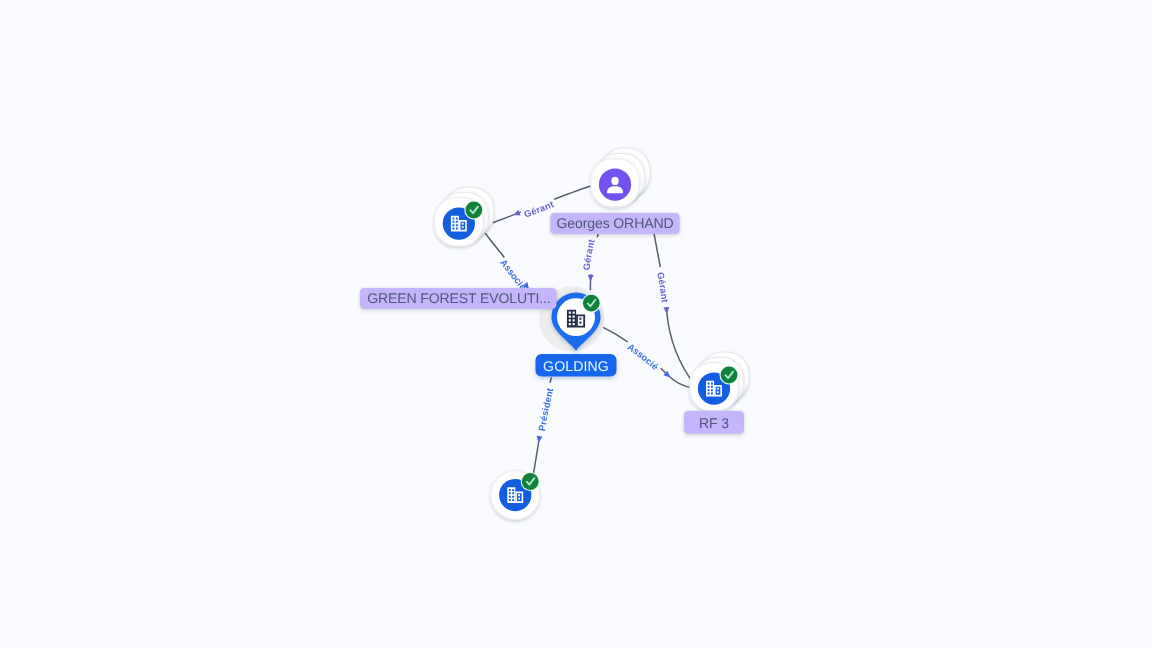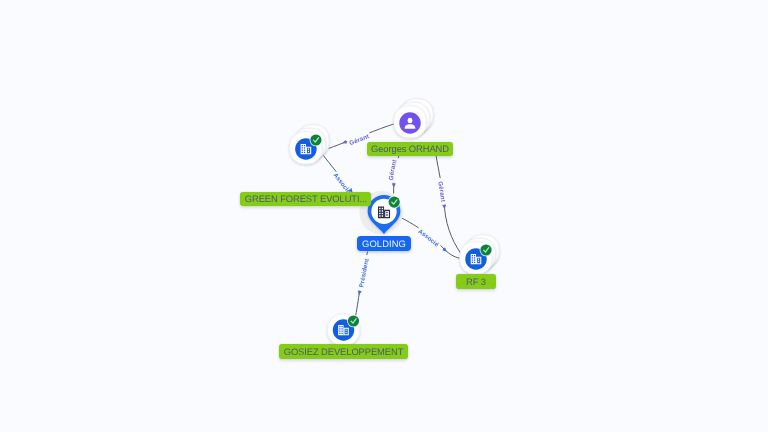--- a/index.html
+++ b/index.html
@@ -3,21 +3,21 @@
 <meta charset="utf-8">
 <style>
   html,body{margin:0;padding:0;}
   body{width:768px;height:432px;overflow:hidden;background:#fafbfe;
        font-family:"Liberation Sans",sans-serif;-webkit-font-smoothing:antialiased;text-rendering:geometricPrecision;}
   #stage{position:relative;width:768px;height:432px;background:#fafbfe;}
   svg#graph{position:absolute;left:0;top:0;width:768px;height:432px;
        shape-rendering:auto;text-rendering:geometricPrecision;}
   .edge-line{fill:none;stroke:#565d70;stroke-width:1;}
   .edge-label{font-family:"Liberation Sans",sans-serif;font-size:6.2px;font-weight:600;letter-spacing:0.1px;}
-  .node-label-box{position:absolute;background:#84cc16;border-radius:3px;
+  .node-label-box{position:absolute;background:#c4b5fd;border-radius:3px;
        box-shadow:0 1.2px 3px rgba(40,50,80,.15),0 0 1.5px rgba(40,50,80,.14);
        color:#50567a;font-size:9.4px;line-height:1;display:flex;align-items:center;
        justify-content:center;white-space:nowrap;padding:0 4.4px;height:14.4px;
        letter-spacing:-0.09px;transform:translateZ(0);min-width:30.6px;box-sizing:content-box;}
   .node-label-box.primary{background:#1766ef;color:#e9f7ff;font-size:9.4px;
        border-radius:4px;height:15px;padding:0 5.2px;letter-spacing:0.1px;
        box-shadow:0 1.5px 3px rgba(20,60,140,.26);}
 </style>
 </head>
 <body>
@@ -146,14 +146,13 @@
             <path d="M 351.12264150943395 321.15849056603776 L 352.9188679245283 323.06037735849054 L 356.1943396226415 318.72830188679245" stroke="#aeecc6" stroke-width="1.22" fill="none" stroke-linecap="round" stroke-linejoin="round"></path>
           </g>
         </g>
       </g>
   </svg>
 
 <div class="node-label-box primary" style="left: 356.844px; top: 235.8px; text-align: right;">GOLDING</div>
     <div class="node-label-box" style="left: 240.377px; top: 164.9px; margin-top: 27px;">GREEN FOREST EVOLUTI...</div>
     <div class="node-label-box" style="left: 366.641px; top: 141.9px;">Georges ORHAND</div>
     <div class="node-label-box" style="left: 456.312px; top: 274.3px;">RF 3</div>
-    <div class="node-label-box" style="left: 279.312px; top: 344.3px;">GOSIEZ DEVELOPPEMENT</div>
   </div>
 
 </body></html>

